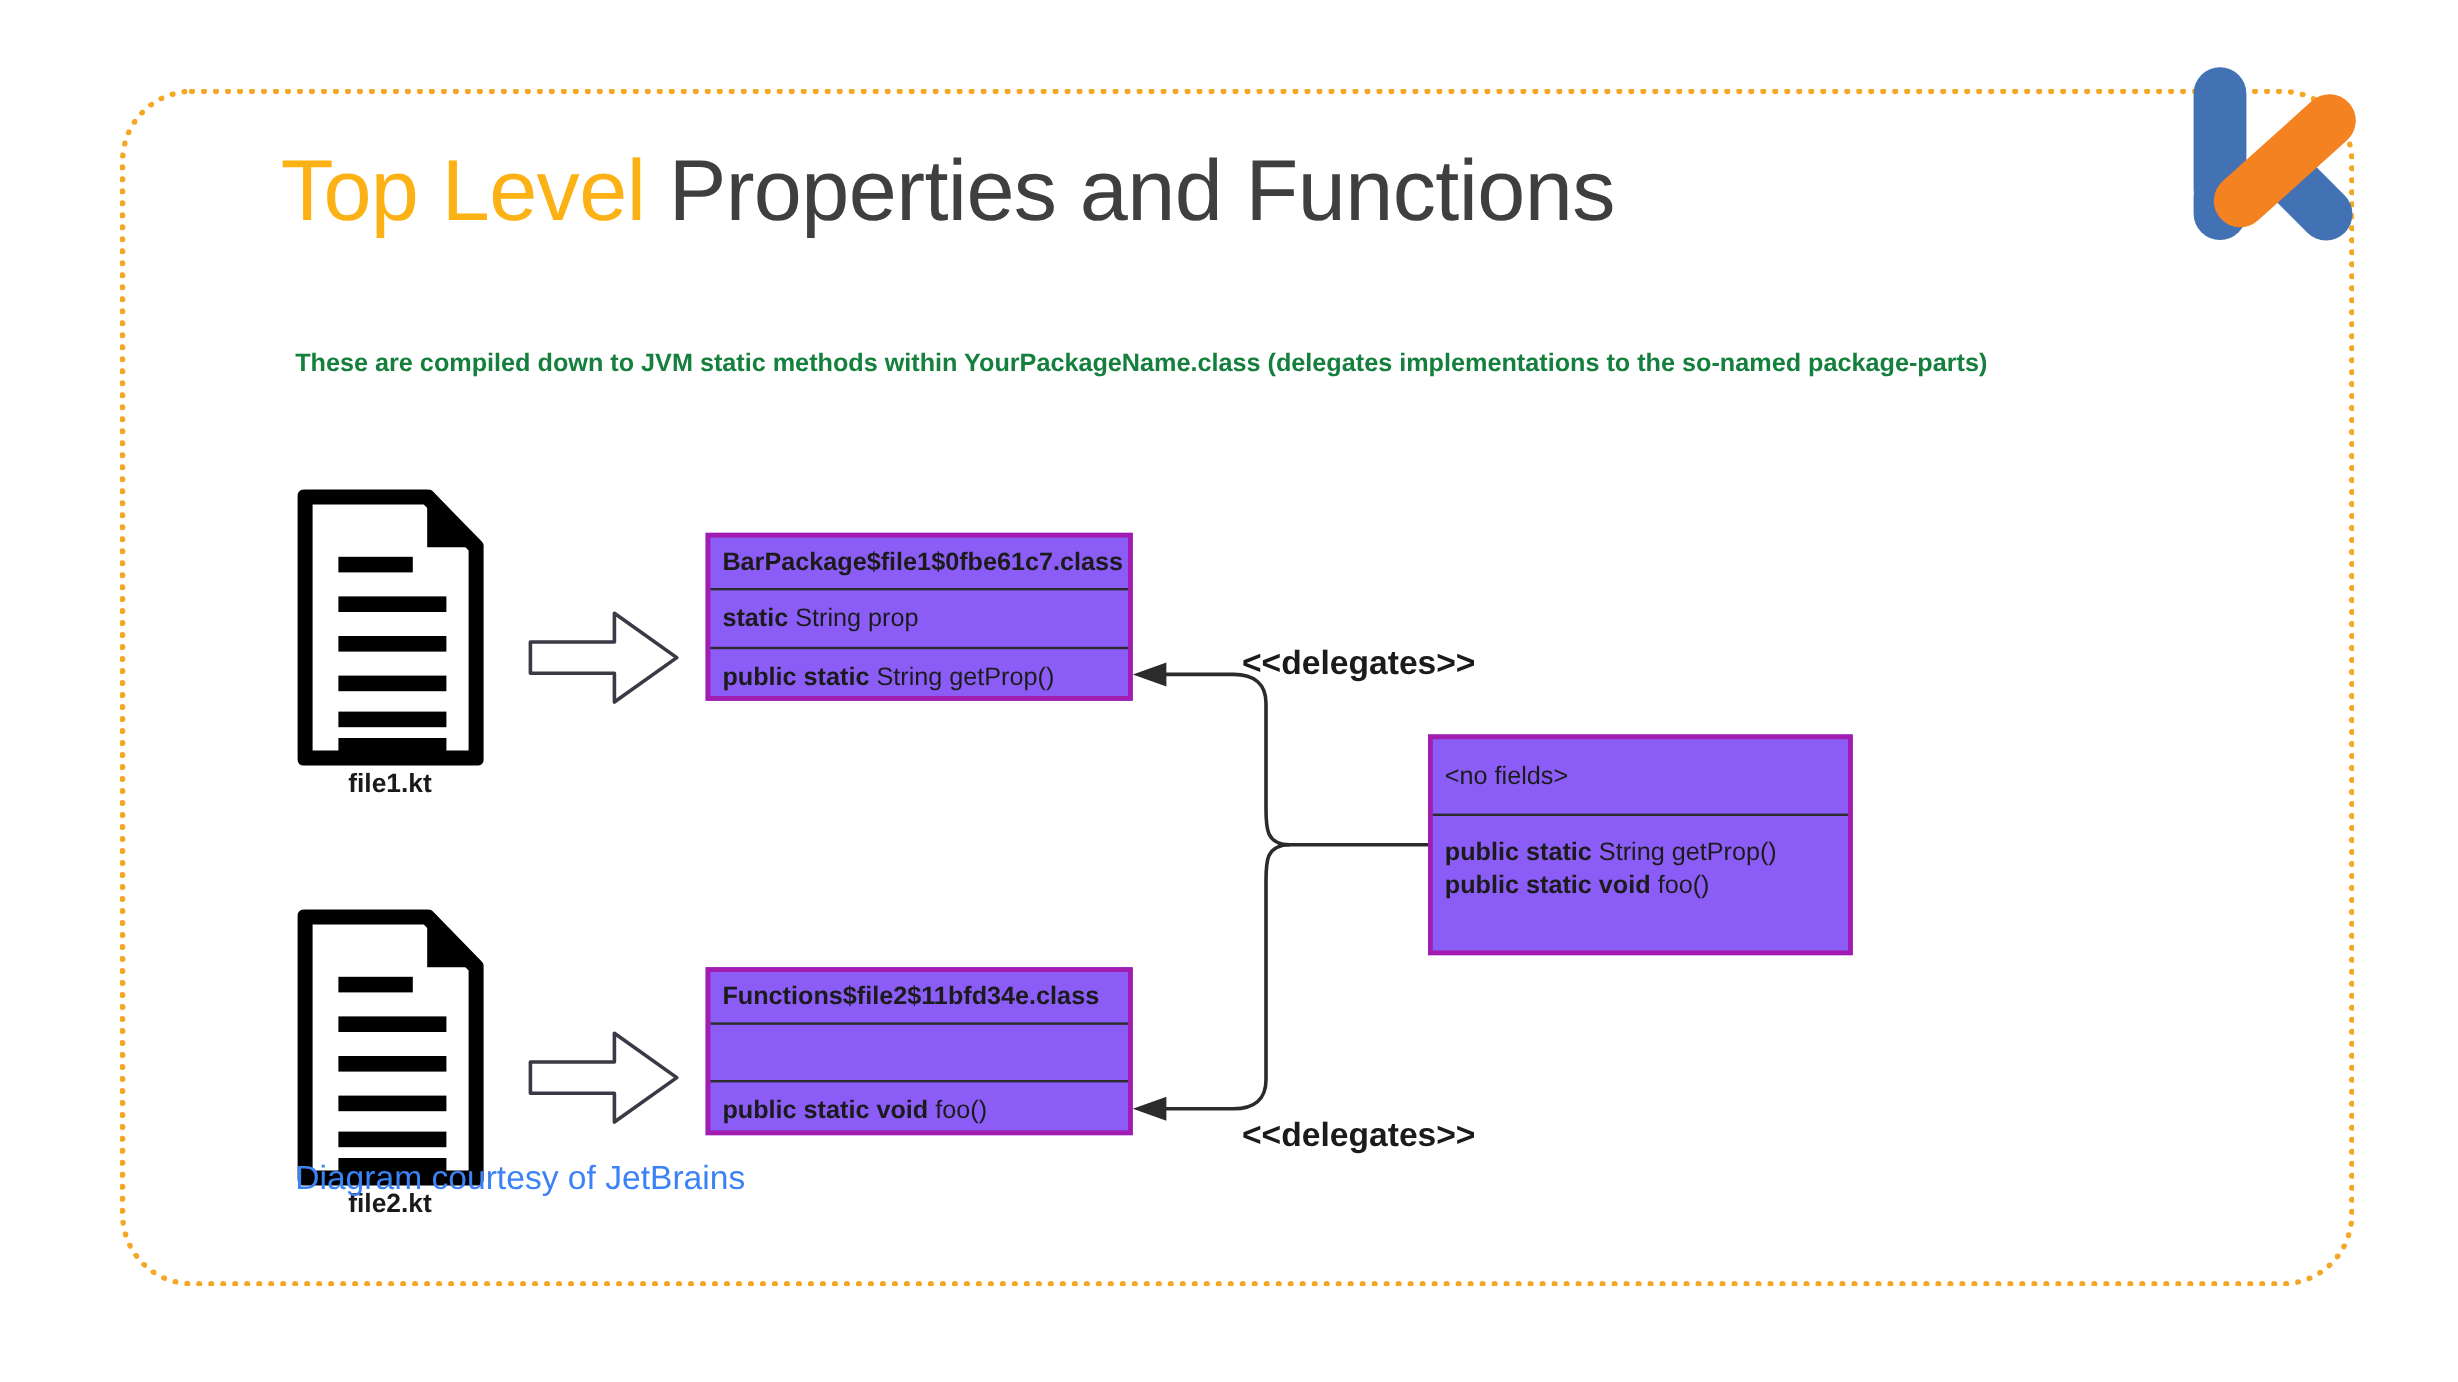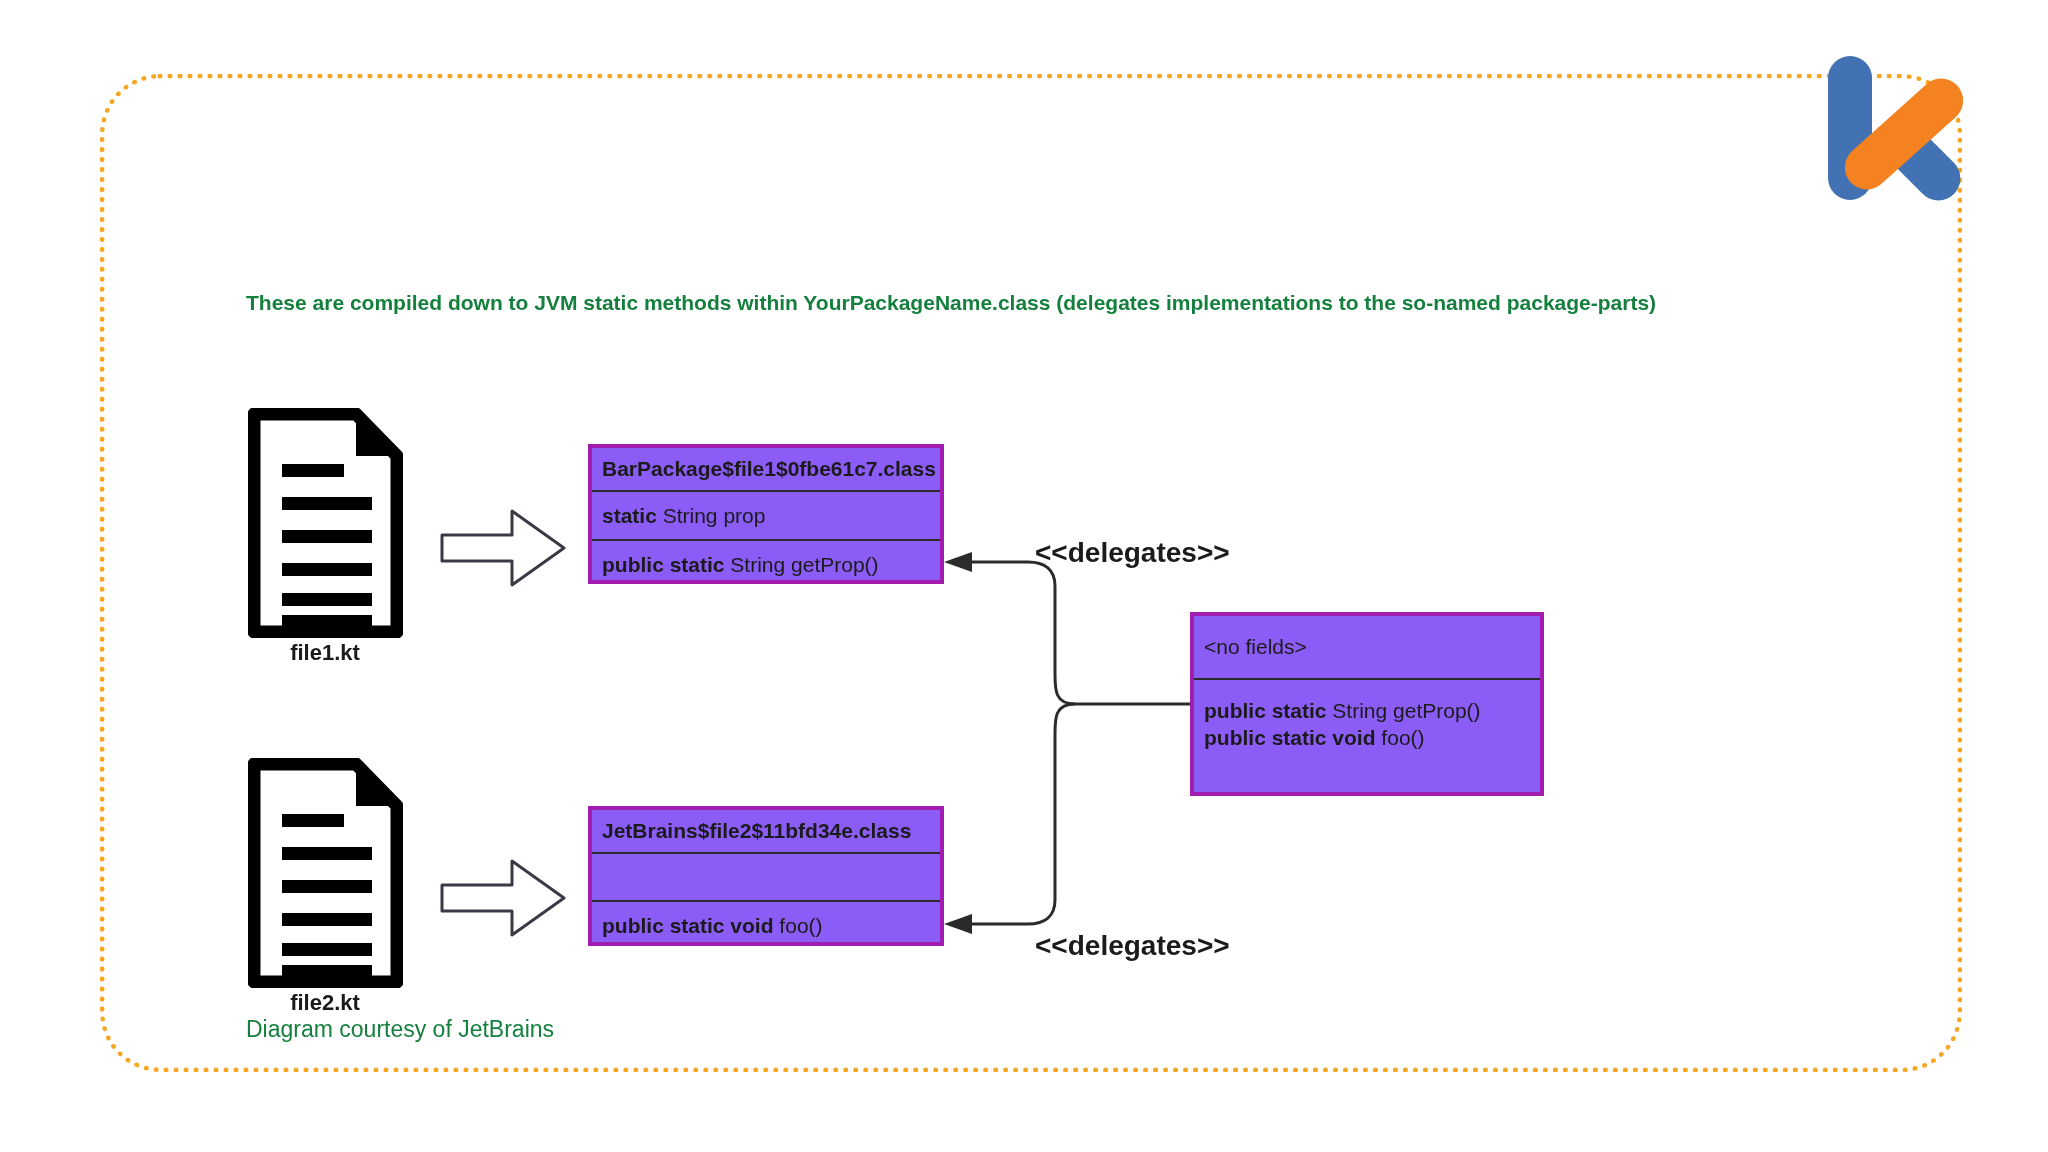--- a/index.html
+++ b/index.html
@@ -71,23 +71,23 @@
     width: 1660px;
     font-size: 21px;
     font-weight: bold;
     color: #15803d;
     line-height: 1.45;
   }
 
   #credit {
     position: absolute;
     left: 246px;
-    top: 1016px;
-    font-size: 23px;
-    color: #15803d;
+    top: 966px;
+    font-size: 28px;
+    color: #3b82f6;
     white-space: nowrap;
   }
 
   
   #diagram {
     position: absolute;
     left: 0;
     top: 0;
     width: 2048px;
     height: 1152px;
@@ -181,20 +181,21 @@
       <rect x="16" y="22" width="44" height="124" rx="22" fill="#4272B3"></rect>
 
       <rect x="86" y="78" width="44" height="96" rx="22" fill="#4272B3" transform="rotate(-45 108 126)"></rect>
 
       <rect x="16" y="108" width="44" height="58" rx="22" fill="#4272B3"></rect>
 
       <rect x="20" y="78" width="144" height="44" rx="22" fill="#F58220" transform="rotate(-42 92 100)"></rect>
     </svg>
   </div>
 
+  <div id="page-title"><span class="accent">Top Level</span><span class="rest"> Properties and Functions</span></div>
 
 
   <div id="body-text">These are compiled down to JVM static methods within YourPackageName.class (delegates implementations to the so-named package-parts)</div>
 
   <div id="diagram">
 
     <svg width="2048" height="1152" style="position:absolute;left:0;top:0;" aria-hidden="true">
       <g fill="none" stroke="#2b2b2b" stroke-width="3">
 
         <path d="M 1190 704 L 1075 704"></path>
@@ -260,21 +261,21 @@
       <div class="uml-row title">BarPackage$file1$0fbe61c7.class</div>
       <div class="uml-row fields">
           <span><b>static</b><span> String prop</span></span>
         </div>
       <div class="uml-row methods">
           <span><b>public static</b><span> String getProp()</span></span>
         </div>
     </div>
 
     <div class="uml-box" id="uml-file2">
-      <div class="uml-row title">JetBrains$file2$11bfd34e.class</div>
+      <div class="uml-row title">Functions$file2$11bfd34e.class</div>
       <div class="uml-row fields">
           <span><b></b><span></span></span>
         </div>
       <div class="uml-row methods">
           <span><b>public static void</b><span> foo()</span></span>
         </div>
     </div>
 
     <div class="uml-box" id="uml-barpackage">
       <div class="uml-row fields">&lt;no fields&gt;</div>

